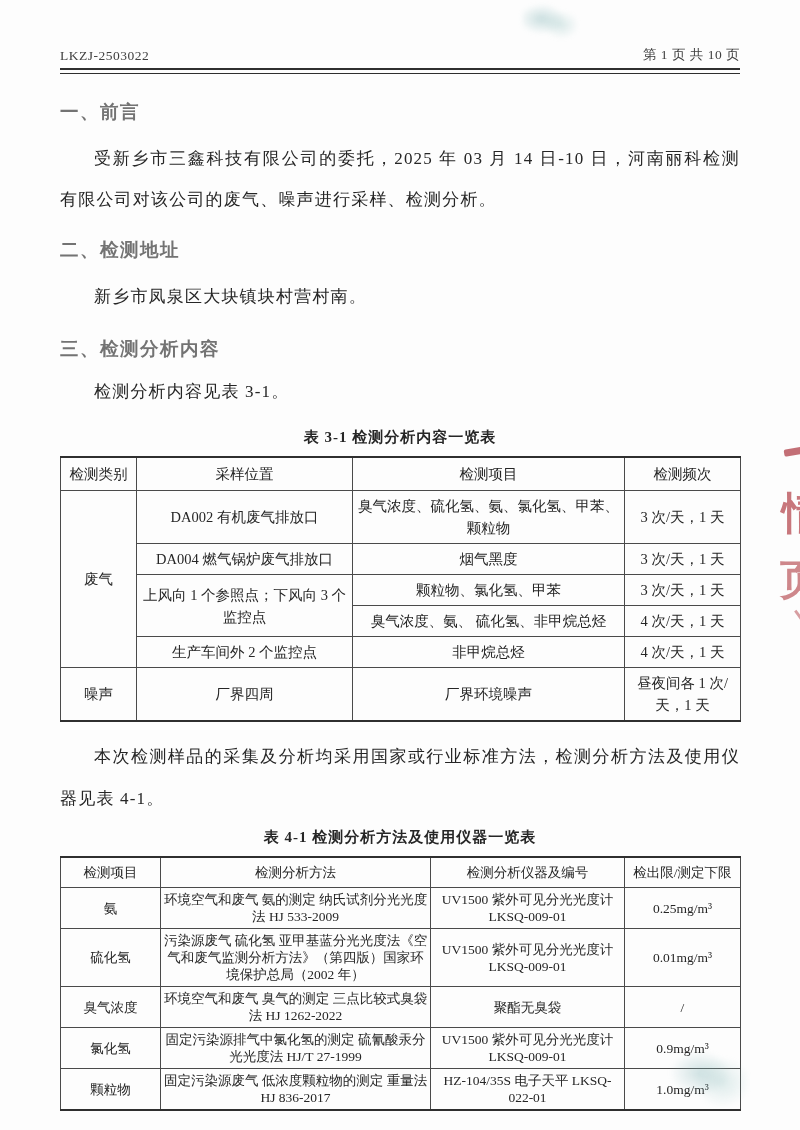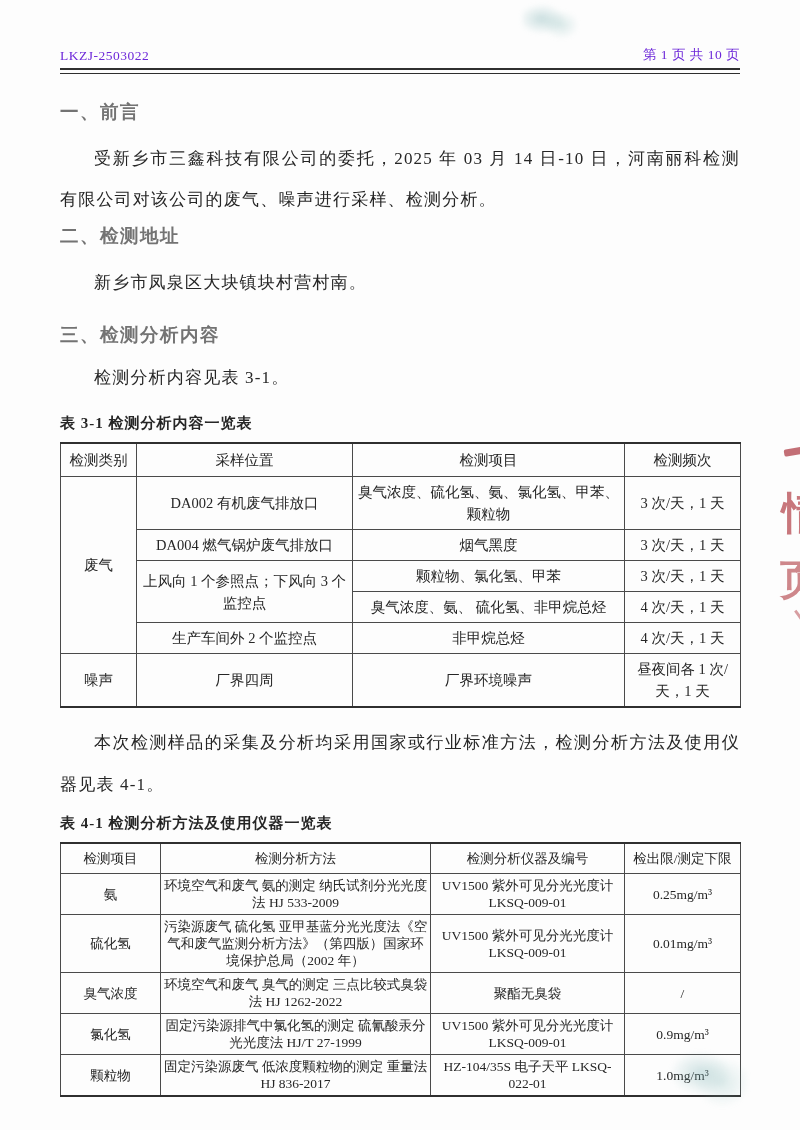--- a/index.html
+++ b/index.html
@@ -17,21 +17,21 @@
   .content { padding: 0 60px; }
 
   
   .header-row {
     margin-top: 46px;
     display: flex;
     justify-content: space-between;
     align-items: flex-end;
     font-size: 13.5px;
     letter-spacing: 0.5px;
-    color: #6d28d9;
+    color: #404040;
   }
   .header-rule {
     margin-top: 4px;
     height: 6px;
     border-top: 2.5px solid #2f2f2f;
     border-bottom: 1.2px solid #2f2f2f;
   }
 
   
   .section-heading {
@@ -48,20 +48,21 @@
     line-height: 41px;
     letter-spacing: 1.2px;
     text-indent: 2em;
     text-align: justify;
   }
   .tight { margin-top: 10px; }
 
   
   .table-caption {
     margin: 16px 0 0 0;
+    text-align: center;
     font-size: 15px;
     font-weight: 700;
     letter-spacing: 1px;
   }
 
   
   table.report {
     width: 100%;
     border-collapse: collapse;
     margin-top: 9px;
@@ -136,21 +137,21 @@
 
     <div class="header-row">
       <span>LKZJ-2503022</span>
       <span>第 1 页 共 10 页</span>
     </div>
     <div class="header-rule"></div>
 
     <h2 class="section-heading">一、前言</h2>
     <p class="body-para">受新乡市三鑫科技有限公司的委托，2025 年 03 月 14 日-10 日，河南丽科检测有限公司对该公司的废气、噪声进行采样、检测分析。</p>
 
-    <h2 class="section-heading" style="margin-top:4px;">二、检测地址</h2>
+    <h2 class="section-heading" style="margin-top:18px;">二、检测地址</h2>
     <p class="body-para">新乡市凤泉区大块镇块村营村南。</p>
 
     <h2 class="section-heading" style="margin-top:20px;">三、检测分析内容</h2>
     <p class="body-para tight">检测分析内容见表 3-1。</p>
 
     <p class="table-caption">表 3-1 检测分析内容一览表</p>
 
     <table class="report t31">
       <colgroup>
         <col style="width:76px">

